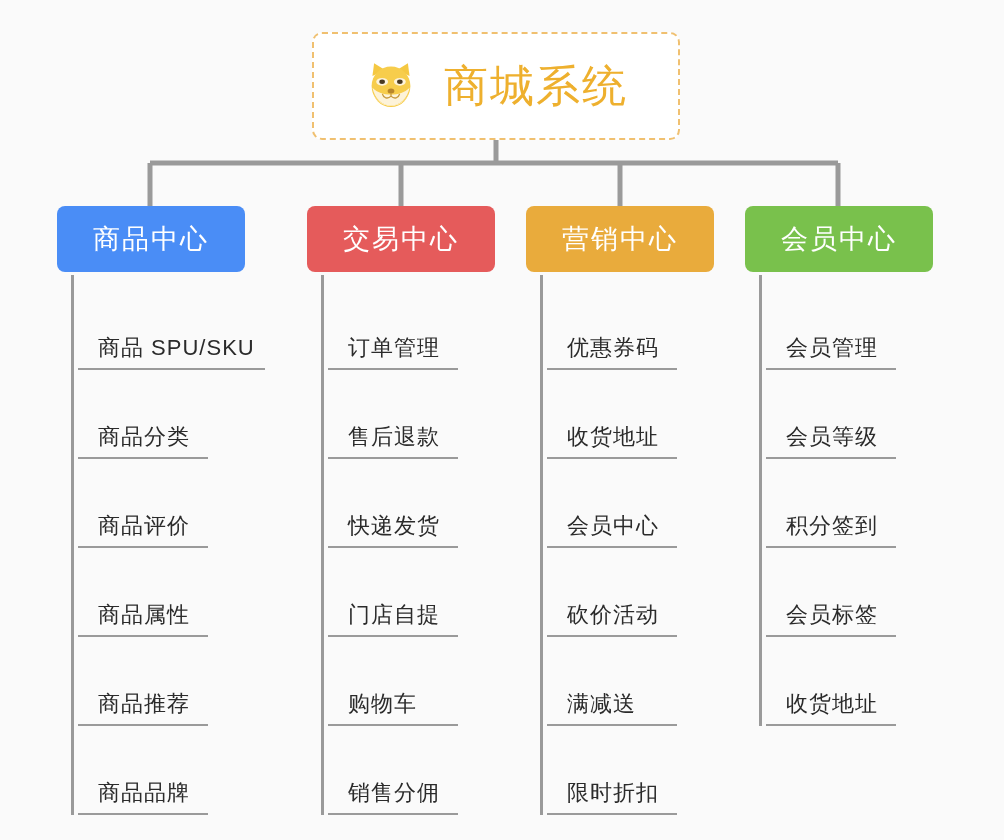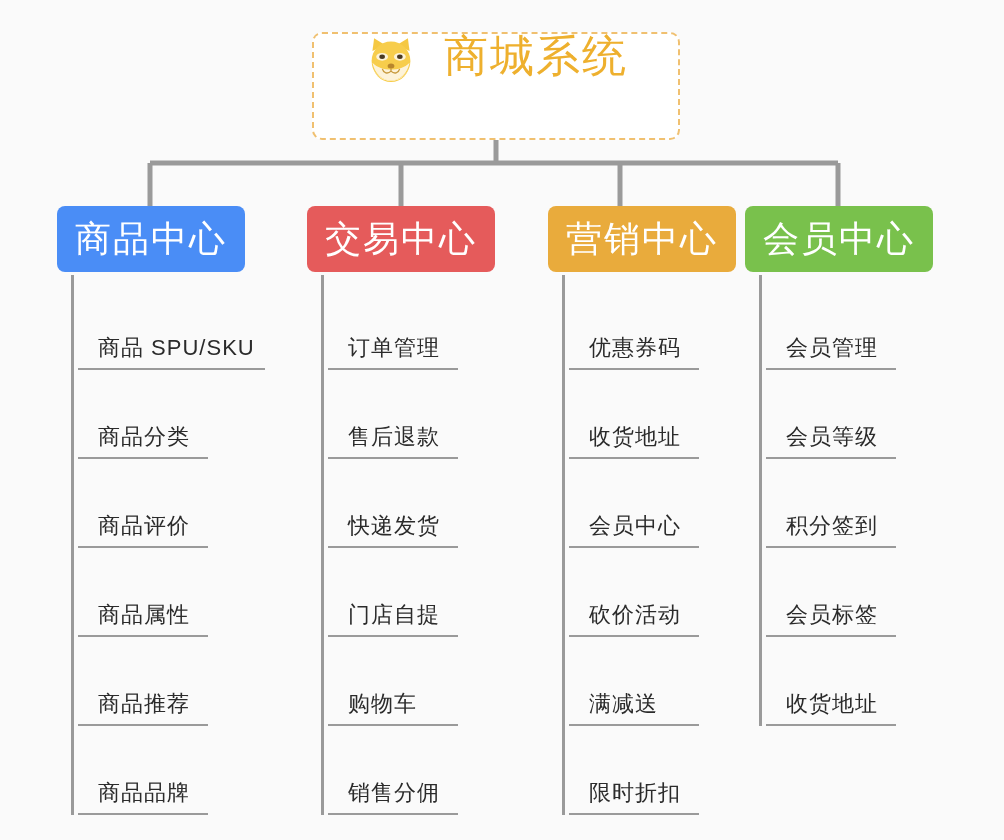--- a/index.html
+++ b/index.html
@@ -36,20 +36,21 @@
   #root-node {
     position: absolute;
     left: 312px;
     top: 32px;
     width: 368px;
     height: 108px;
     background: #ffffff;
     border: 2px dashed #f0c070;
     border-radius: 10px;
     display: flex;
+    align-items: center;
     justify-content: center;
     gap: 26px;
   }
 
   #root-icon {
     width: 54px;
     height: 54px;
     flex: 0 0 auto;
     display: block;
   }
@@ -71,21 +72,21 @@
   }
 
   .branch-header {
     width: 188px;
     height: 66px;
     border-radius: 8px;
     display: flex;
     align-items: center;
     justify-content: center;
     color: #ffffff;
-    font-size: 36px;
+    font-size: 27px;
     letter-spacing: 2px;
     white-space: nowrap;
     font-weight: 400;
   }
 
   
   .leaf-list {
     position: relative;
     margin-top: 3px;
     padding-top: 6px;
@@ -198,21 +199,21 @@
             <span class="leaf-label">门店自提</span>
           </li>
           <li class="leaf-item">
             <span class="leaf-label">购物车</span>
           </li>
           <li class="leaf-item">
             <span class="leaf-label">销售分佣</span>
           </li>
         </ul>
       </div>
-      <div class="branch-column" style="left: 548px;">
+      <div class="branch-column" style="left: 526px;">
         <div class="branch-header" style="background: rgb(233, 171, 60);">
           <span>营销中心</span>
         </div>
         <ul class="leaf-list">
           <li class="leaf-item">
             <span class="leaf-label">优惠券码</span>
           </li>
           <li class="leaf-item">
             <span class="leaf-label">收货地址</span>
           </li>

